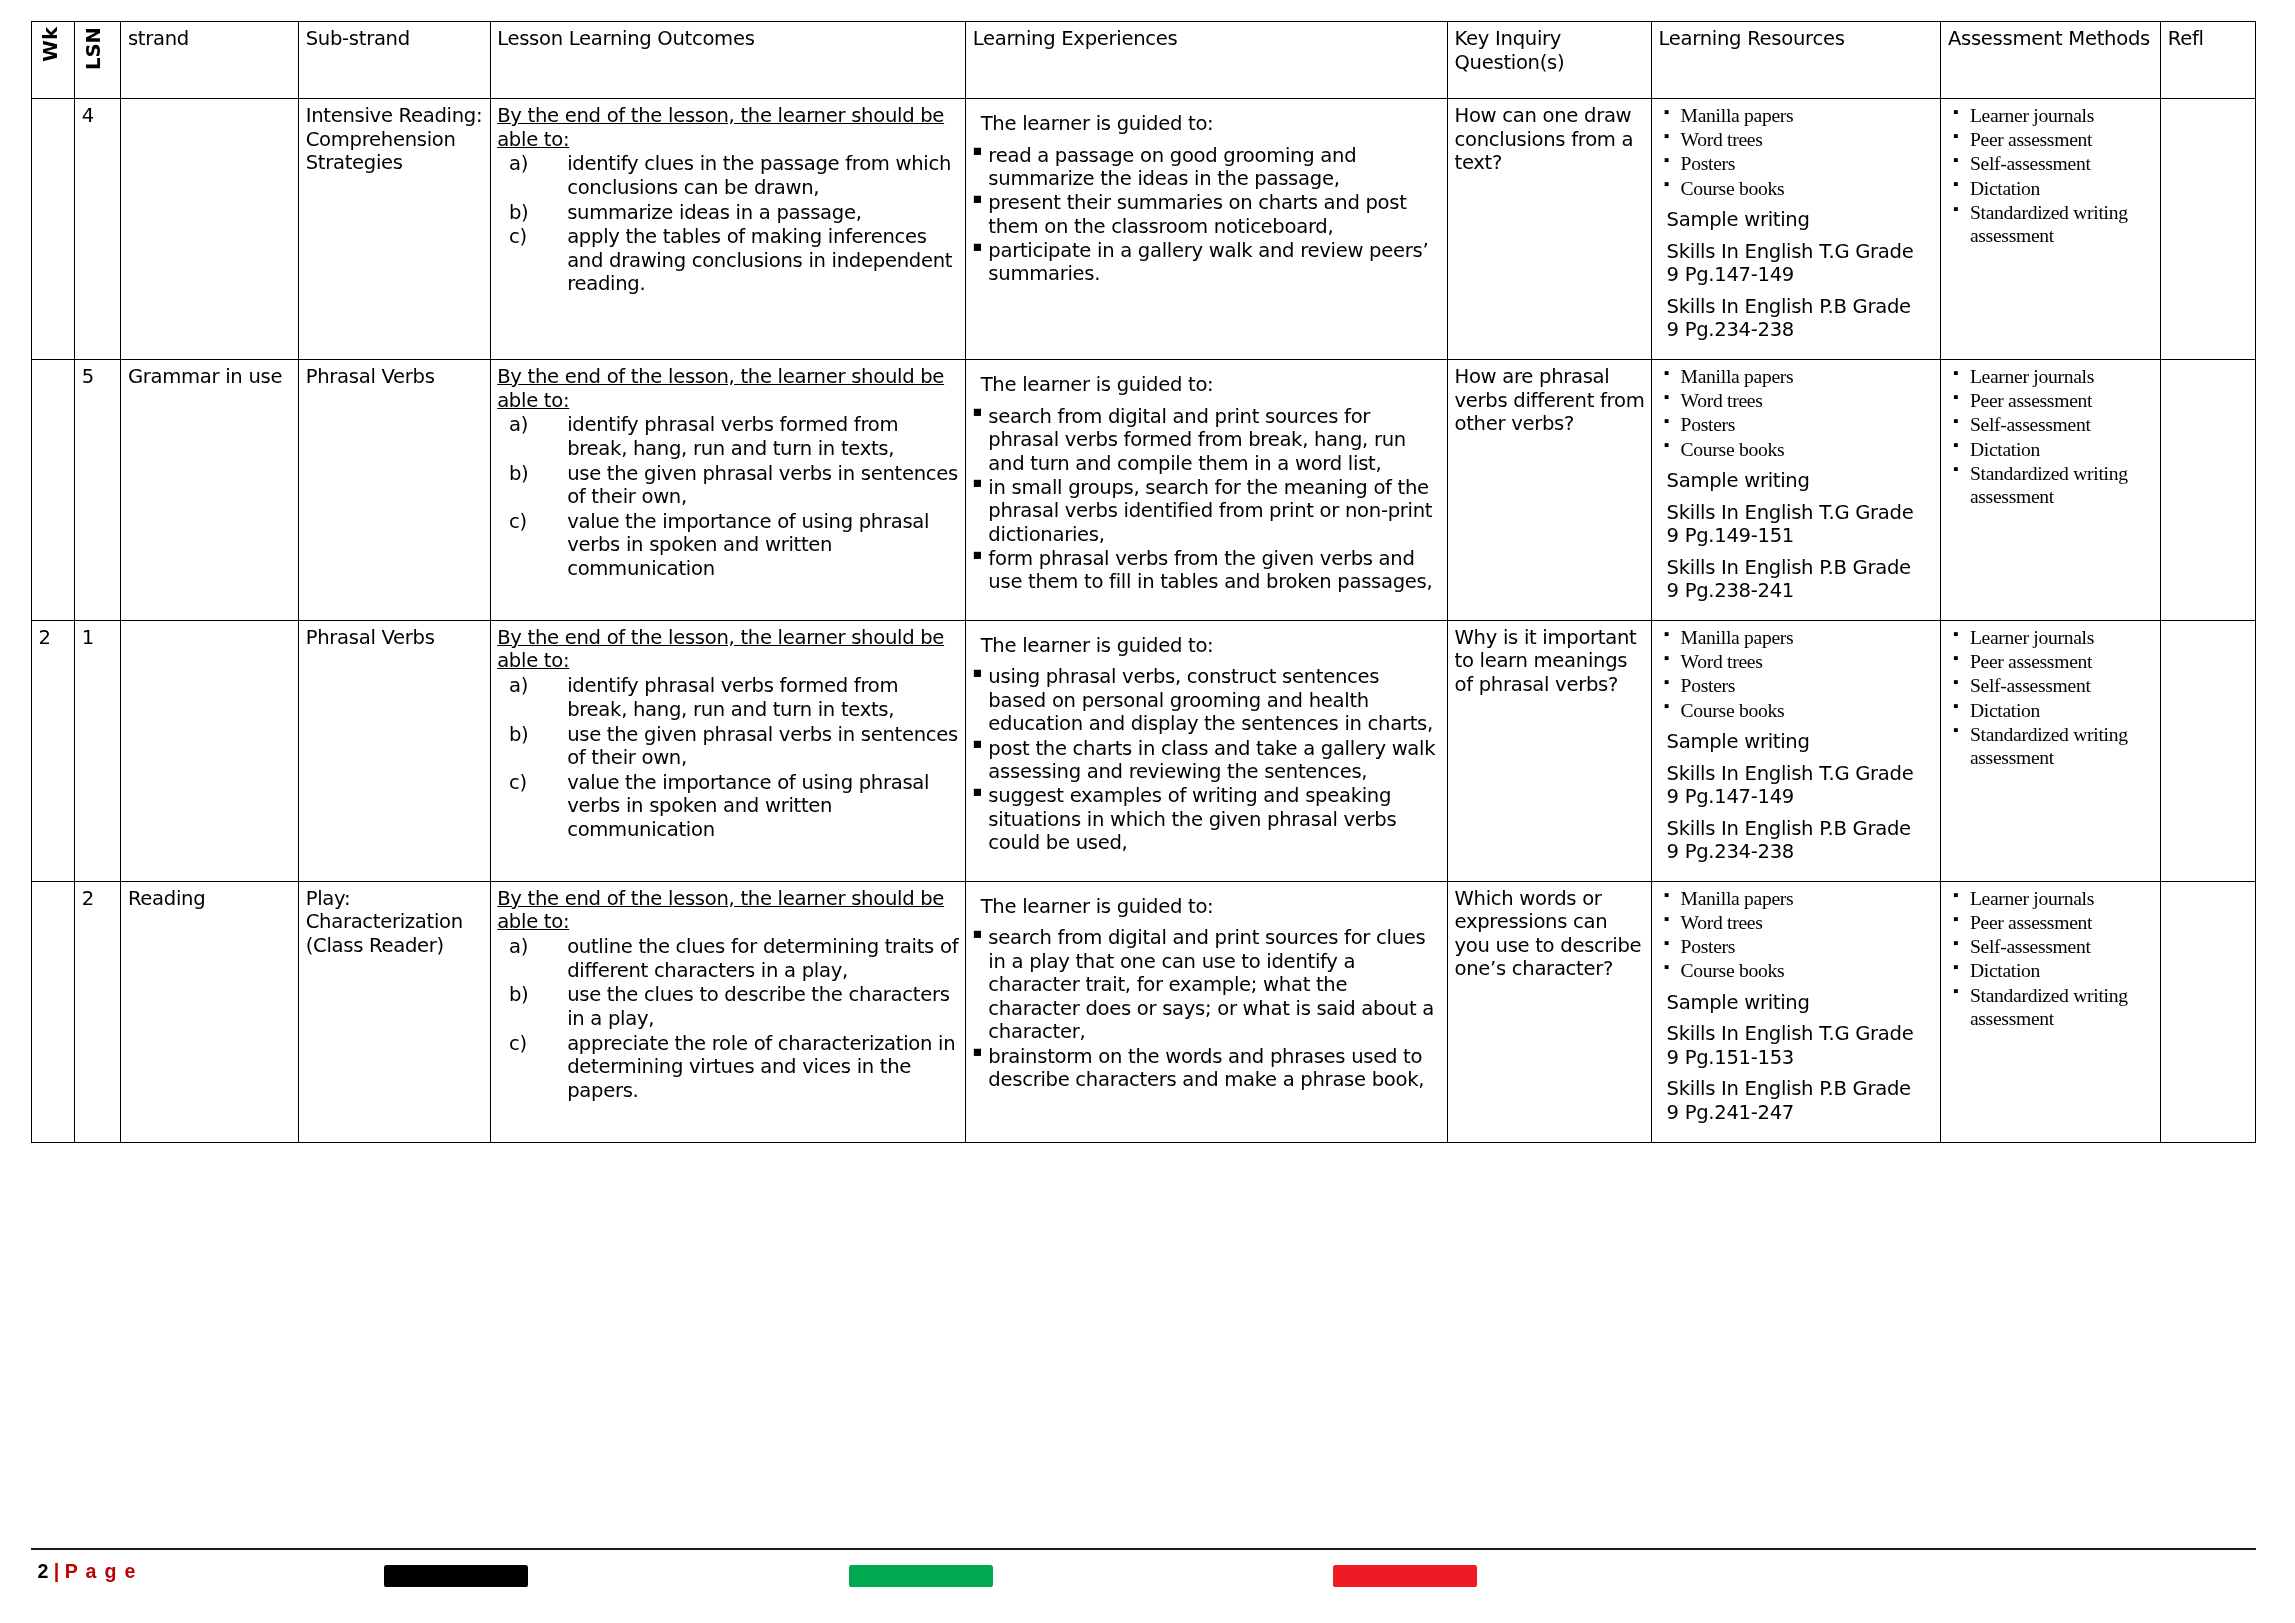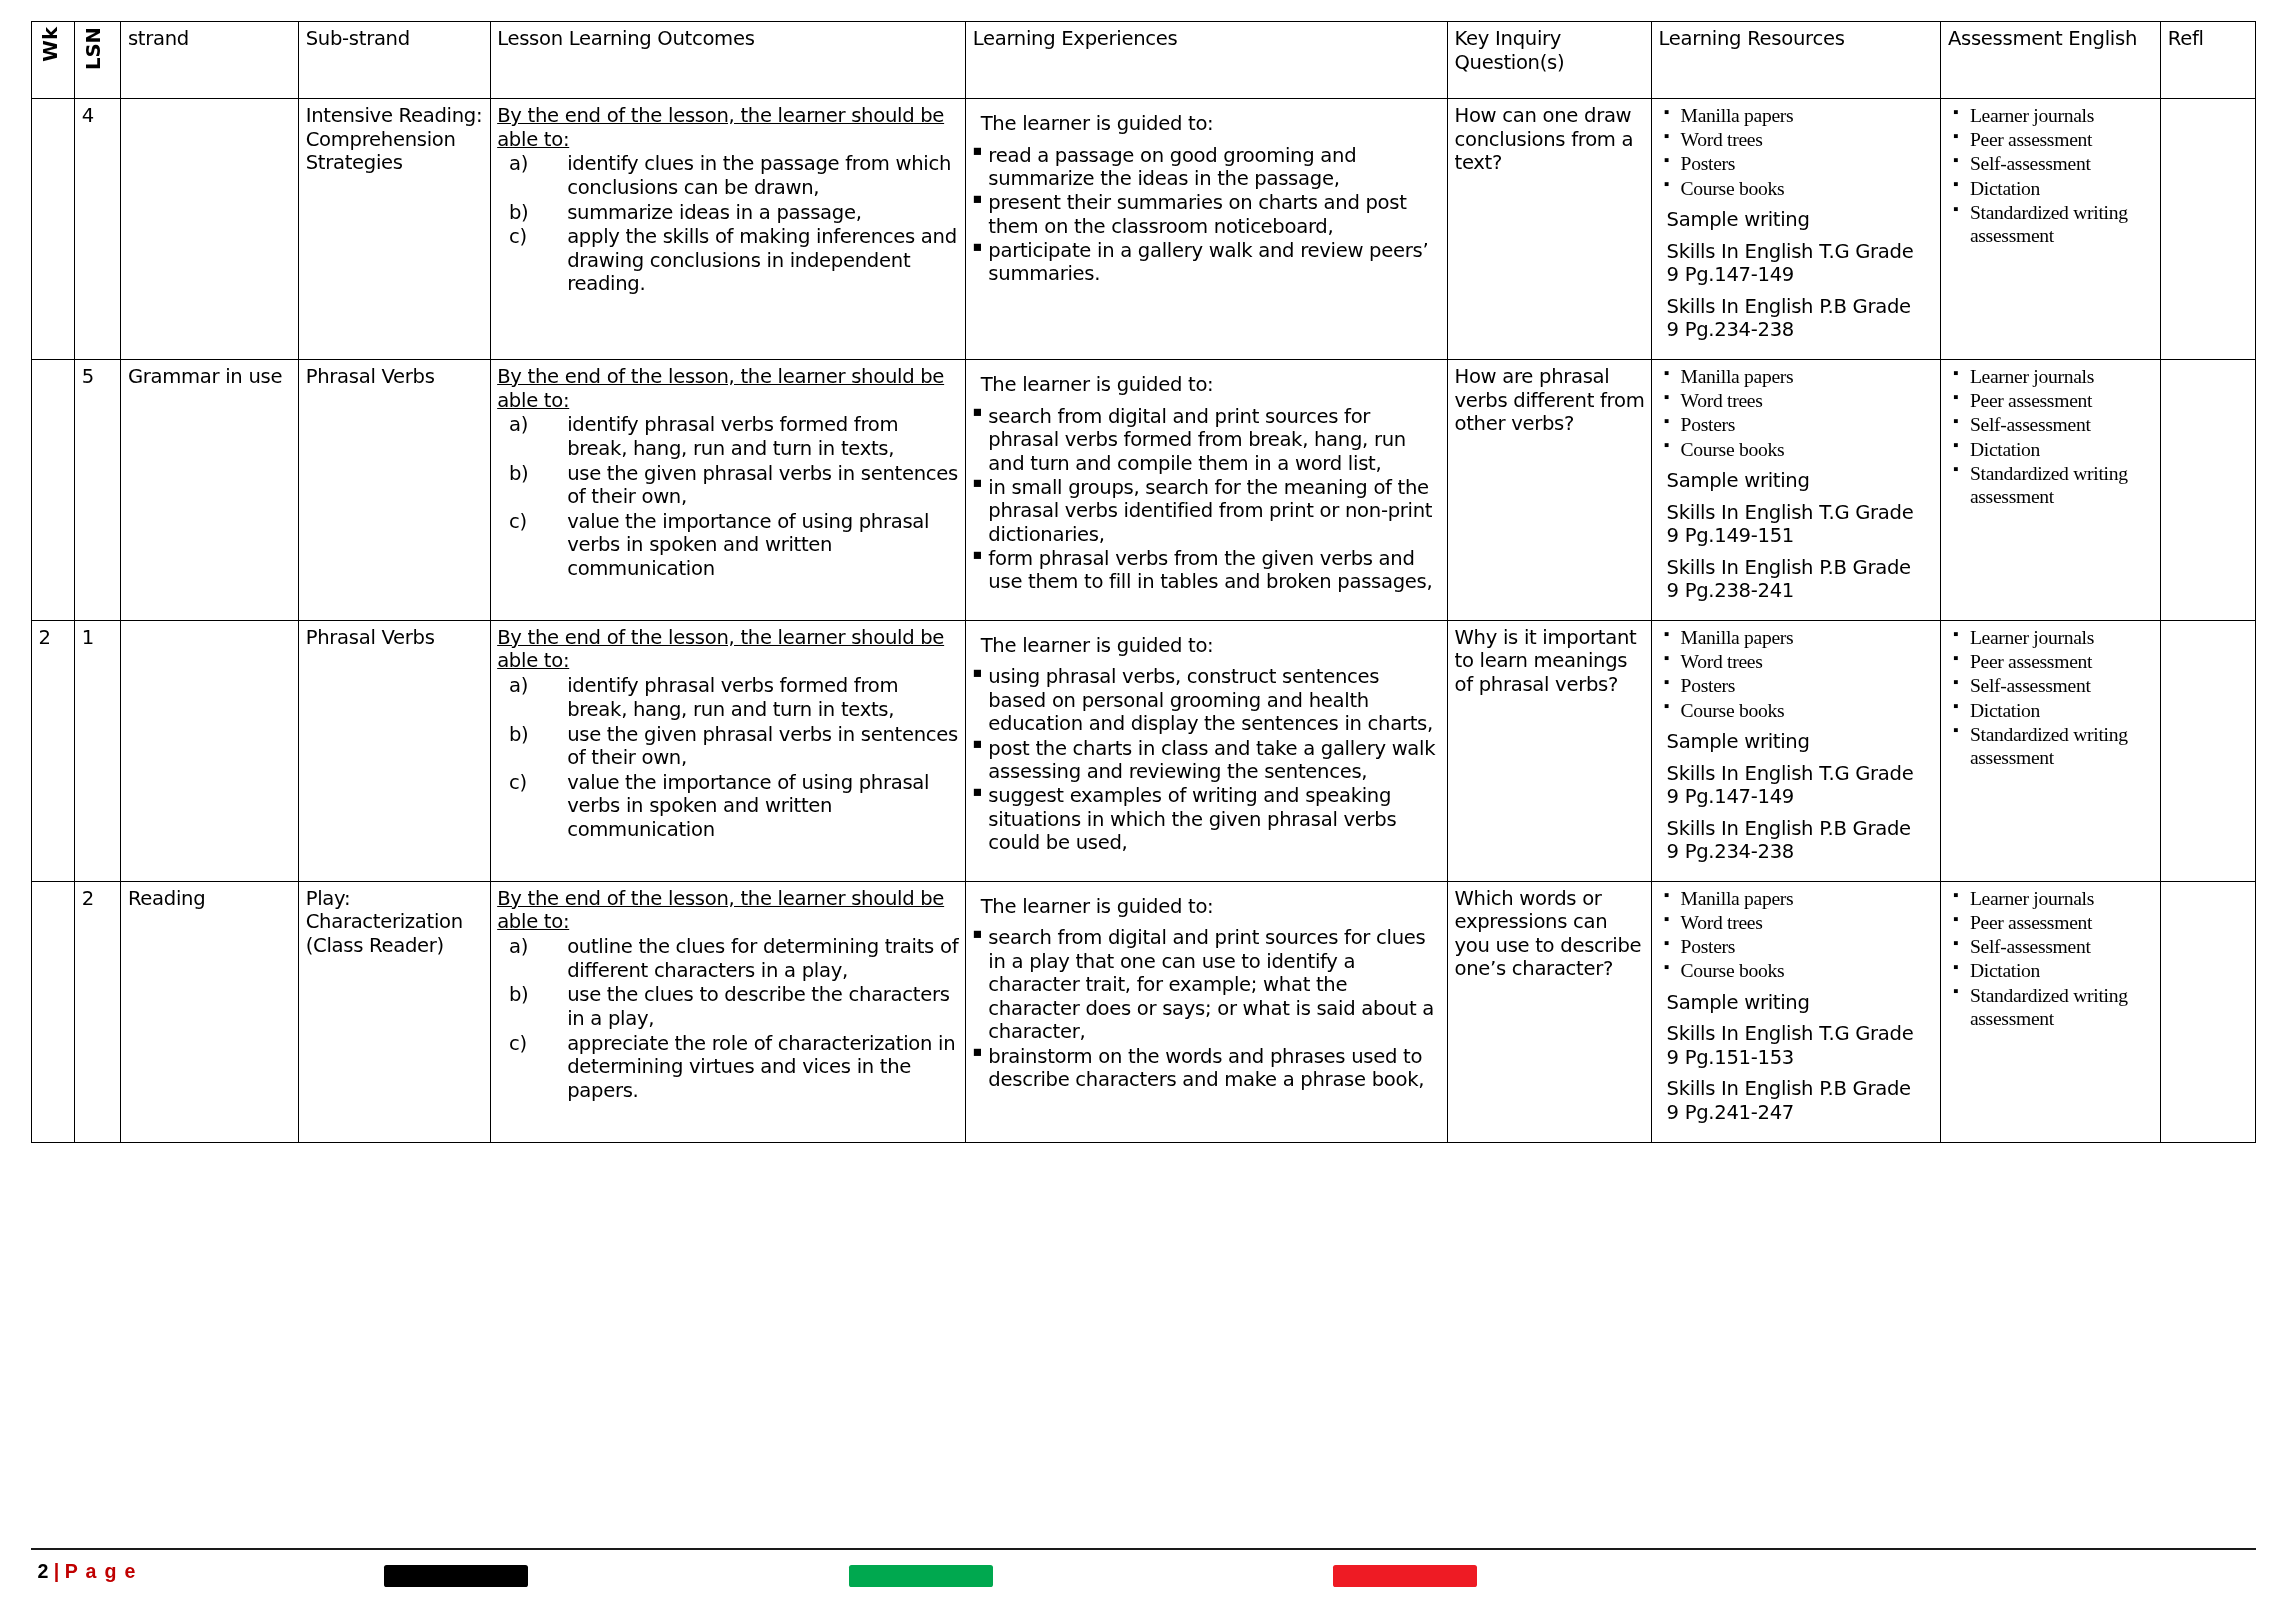--- a/index.html
+++ b/index.html
@@ -180,21 +180,21 @@
     <thead>
       <tr>
         <th class="vert"><span>Wk</span></th>
         <th class="vert"><span>LSN</span></th>
         <th>strand</th>
         <th>Sub-strand</th>
         <th>Lesson Learning Outcomes</th>
         <th>Learning Experiences</th>
         <th>Key Inquiry Question(s)</th>
         <th>Learning Resources</th>
-        <th>Assessment English</th>
+        <th>Assessment Methods</th>
         <th>Refl</th>
       </tr>
     </thead>
     <tbody>
         <tr>
           <td class="num"></td>
           <td class="num">4</td>
           <td class="strandcell"></td>
           <td class="sub">Intensive Reading: Comprehension Strategies</td>
           <td>
@@ -203,21 +203,21 @@
               <li>
                 <span class="mk">a)</span>
                 <span class="tx">identify clues in the passage from which conclusions can be drawn,</span>
               </li>
               <li>
                 <span class="mk">b)</span>
                 <span class="tx">summarize ideas in a passage,</span>
               </li>
               <li>
                 <span class="mk">c)</span>
-                <span class="tx">apply the skills of making inferences and drawing conclusions in independent reading.</span>
+                <span class="tx">apply the tables of making inferences and drawing conclusions in independent reading.</span>
               </li>
             </ol>
           </td>
           <td>
             <p class="plain-line">The learner is guided to:</p>
             <ul class="dash">
               <li>read a passage on good grooming and summarize the ideas in the passage,</li>
               <li>present their summaries on charts and post them on the classroom noticeboard,</li>
               <li>participate in a gallery walk and  review peers’ summaries.</li>
             </ul>

